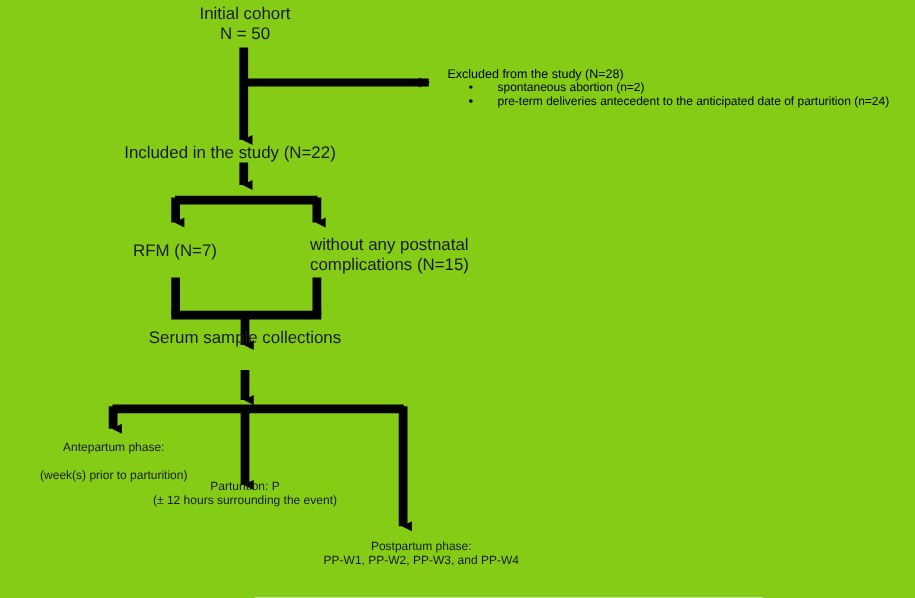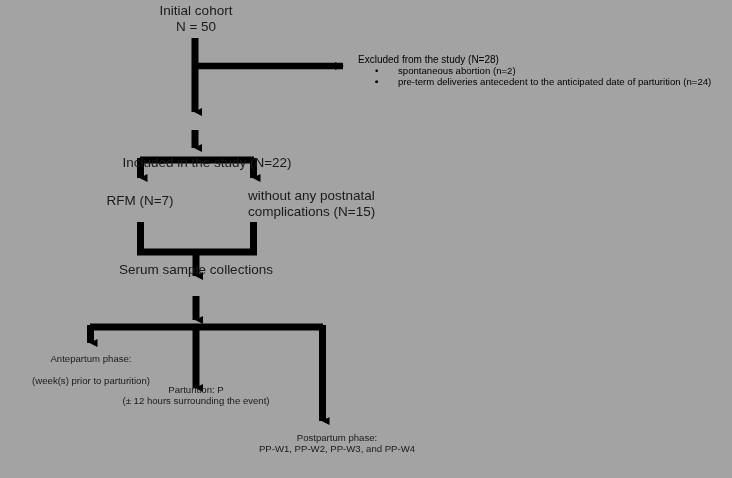--- a/index.html
+++ b/index.html
@@ -4,21 +4,21 @@
 <style>
   html, body {
     margin: 0;
     padding: 0;
     background: #ffffff;
   }
   #canvas {
     position: relative;
     width: 732px;
     height: 478px;
-    background: #a3a3a3;
+    background: #84cc16;
     font-family: "Liberation Sans", sans-serif;
     color: #000000;
     overflow: hidden;
   }
   #connectors {
     position: absolute;
     left: 0;
     top: 0;
     width: 732px;
     height: 478px;
@@ -105,21 +105,21 @@
     </span>
     <span class="line excl-item bullet-row">
       <span class="dot">•</span>
     </span>
     <span class="line excl-item bullet-row">
       <span class="dot">•</span>
       <span>pre-term deliveries antecedent to the anticipated date of parturition (n=24)</span>
     </span>
   </div>
 
-  <div class="node ctr lvl1" style="left:207px; top:114px;margin-top:41px;">Included in the study (N=22)</div>
+  <div class="node ctr lvl1" style="left:184px; top:114px;">Included in the study (N=22)</div>
 
   <div class="node ctr lvl2" style="left:140px; top:193px;">RFM (N=7)</div>
 
   <div class="node lvl2" style="left:228px; top:188px;margin-left:20px;">
     <span class="line">without any postnatal</span><br>
     <span class="line">complications (N=15)</span>
   </div>
 
   <div class="node ctr lvl1" style="left:196px; top:262px;">Serum sample collections</div>
 

